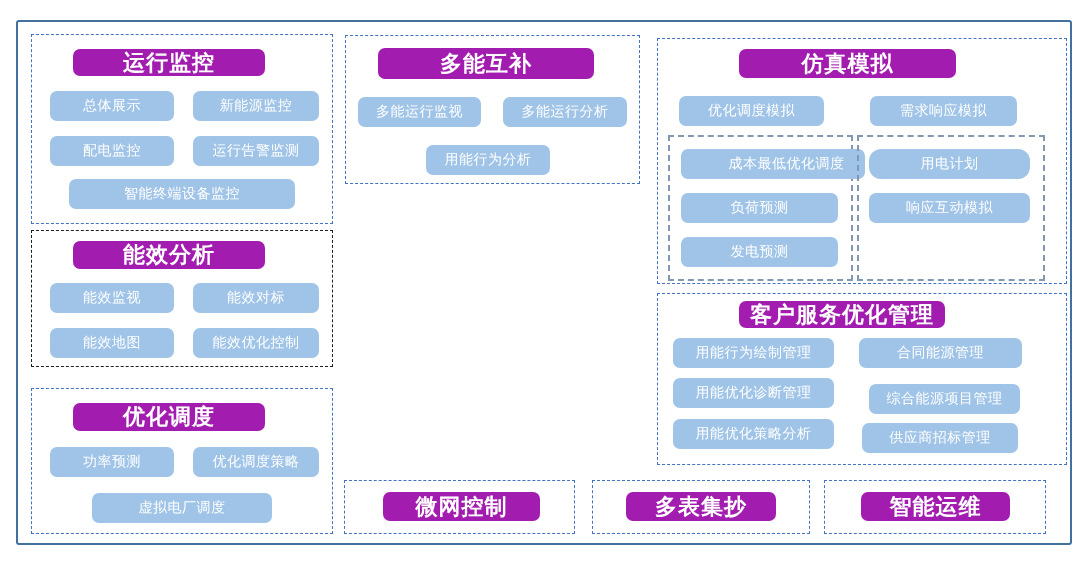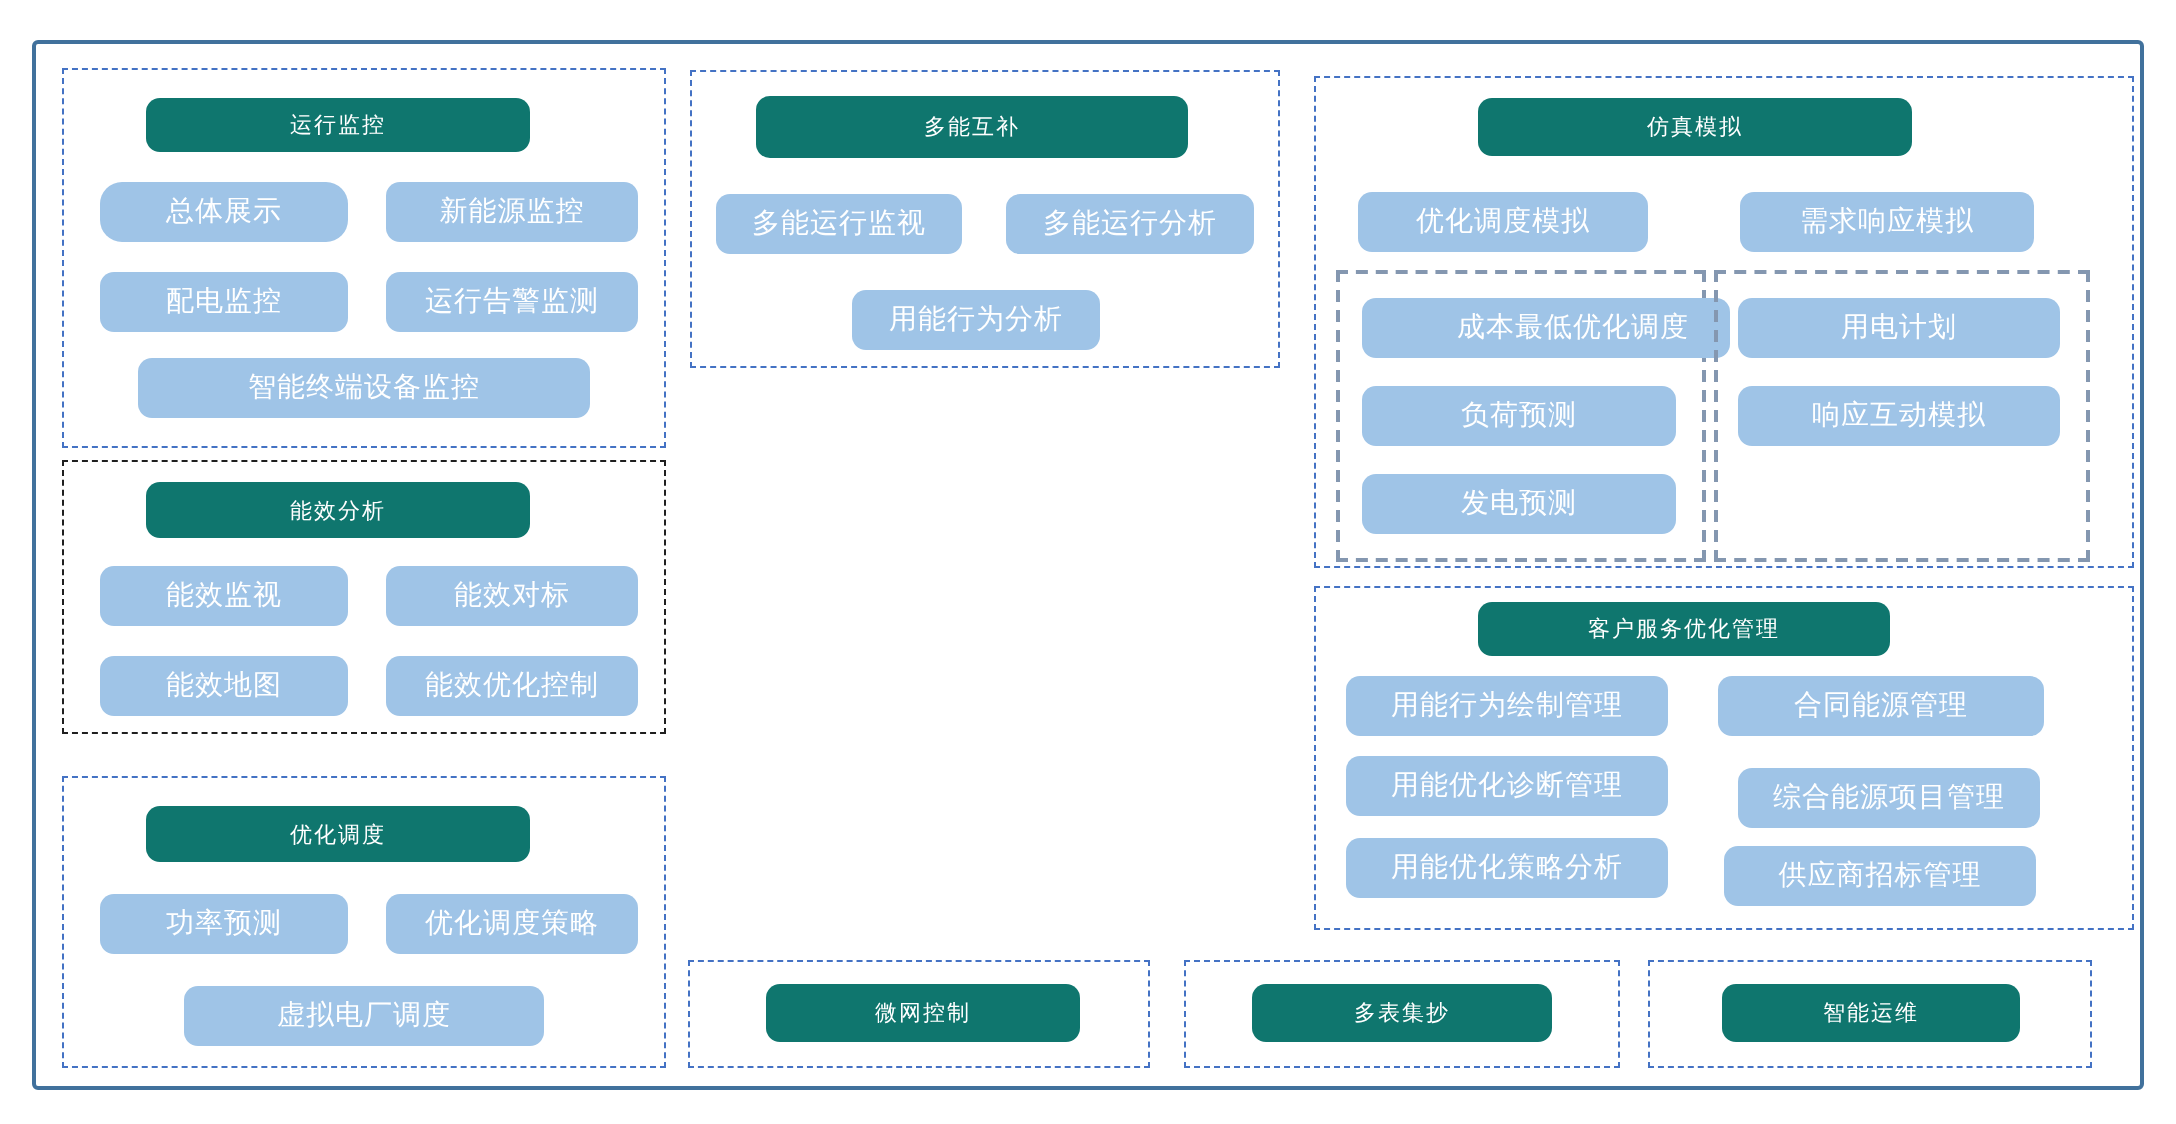--- a/index.html
+++ b/index.html
@@ -9,38 +9,38 @@
   }
   .frame{
     position:absolute;left:16px;top:20px;width:1052px;height:521px;
     border:2px solid #41719C;border-radius:3px;background:#ffffff;
   }
   .group{position:absolute;border:1px dashed #4472C4;background:transparent;}
   .group.black-border{border:1px dashed #1f1f1f;}
   .subgroup{position:absolute;border:2px dashed #8497B0;}
   .hdr{
     position:absolute;display:flex;align-items:center;justify-content:center;
-    background:#0f766e;color:#ffffff;font-weight:normal;font-size:11px;
+    background:#a21caf;color:#ffffff;font-weight:bold;font-size:22px;
     border-radius:7px;letter-spacing:1px;white-space:nowrap;
   }
   .btn{
     position:absolute;display:flex;align-items:center;justify-content:center;
     background:#9FC4E7;color:#ffffff;font-size:14px;border-radius:7px;
     white-space:nowrap;letter-spacing:0.5px;
   }
 </style>
 </head>
 <body>
 
 <div class="canvas">
   <div class="frame"></div>
 
   <div class="group" style="left:31px;top:34px;width:300px;height:188px;">
     <div class="hdr" style="left:41px;top:14px;width:192px;height:27px;">运行监控</div>
-    <div class="btn" style="left:18px;top:56px;width:124px;height:30px;border-radius:11px;">总体展示</div>
+    <div class="btn" style="left:18px;top:56px;width:124px;height:30px;">总体展示</div>
     <div class="btn" style="left:161px;top:56px;width:126px;height:30px;">新能源监控</div>
     <div class="btn" style="left:18px;top:101px;width:124px;height:30px;">配电监控</div>
     <div class="btn" style="left:161px;top:101px;width:126px;height:30px;">运行告警监测</div>
     <div class="btn" style="left:37px;top:144px;width:226px;height:30px;">智能终端设备监控</div>
   </div>
 
   <div class="group black-border" style="left:31px;top:230px;width:300px;height:135px;">
     <div class="hdr" style="left:41px;top:10px;width:192px;height:28px;">能效分析</div>
     <div class="btn" style="left:18px;top:52px;width:124px;height:30px;">能效监视</div>
     <div class="btn" style="left:161px;top:52px;width:126px;height:30px;">能效对标</div>
@@ -68,21 +68,21 @@
     <div class="btn" style="left:21px;top:57px;width:145px;height:30px;">优化调度模拟</div>
     <div class="btn" style="left:212px;top:57px;width:147px;height:30px;">需求响应模拟</div>
 
     <div class="subgroup" style="left:10px;top:96px;width:181px;height:142px;">
       <div class="btn" style="left:11px;top:12px;width:157px;height:30px;padding-left:27px;">成本最低优化调度</div>
       <div class="btn" style="left:11px;top:56px;width:157px;height:30px;">负荷预测</div>
       <div class="btn" style="left:11px;top:100px;width:157px;height:30px;">发电预测</div>
     </div>
 
     <div class="subgroup" style="left:199px;top:96px;width:184px;height:142px;">
-      <div class="btn" style="left:10px;top:12px;width:161px;height:30px;">用电计划</div>
+      <div class="btn" style="left:10px;top:12px;width:161px;height:30px;border-radius:12px;">用电计划</div>
       <div class="btn" style="left:10px;top:56px;width:161px;height:30px;">响应互动模拟</div>
     </div>
   </div>
 
   <div class="group" style="left:657px;top:293px;width:408px;height:170px;">
     <div class="hdr" style="left:81px;top:7px;width:206px;height:27px;">客户服务优化管理</div>
     <div class="btn" style="left:15px;top:44px;width:161px;height:30px;">用能行为绘制管理</div>
     <div class="btn" style="left:201px;top:44px;width:163px;height:30px;">合同能源管理</div>
     <div class="btn" style="left:15px;top:84px;width:161px;height:30px;">用能优化诊断管理</div>
     <div class="btn" style="left:211px;top:90px;width:151px;height:30px;">综合能源项目管理</div>

